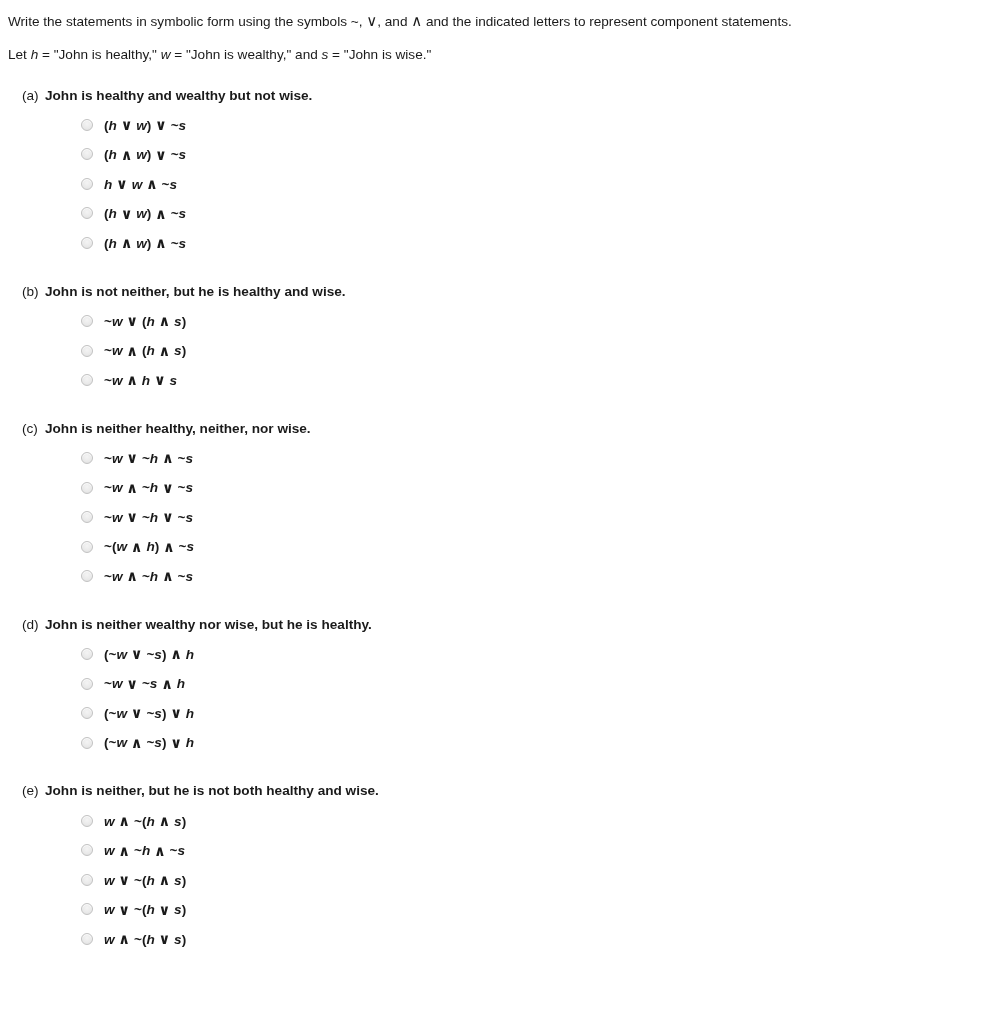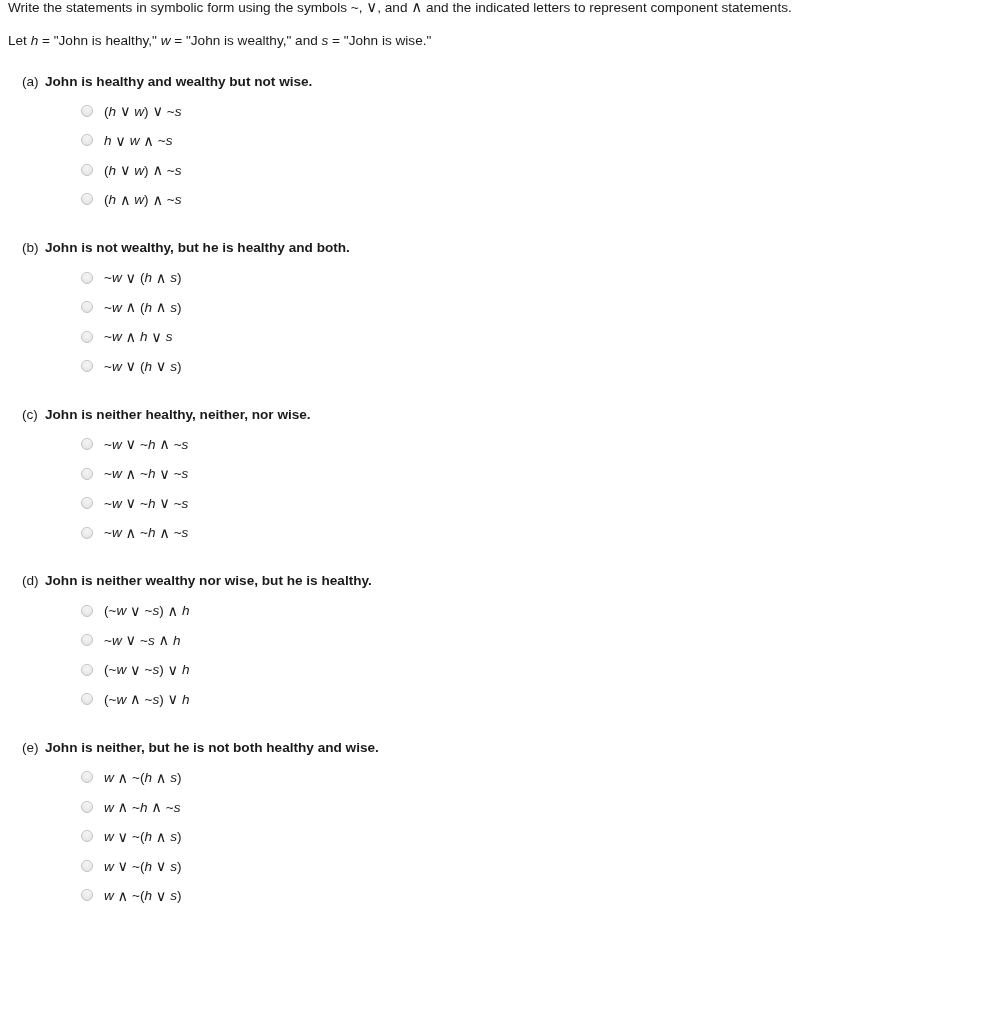--- a/index.html
+++ b/index.html
@@ -20,21 +20,21 @@
     padding: 0px 0 0 8px;
     box-sizing: border-box;
   }
   
   .intro-line {
     font-size: 13.6px;
     line-height: 1;
     color: #1a1a1a;
     white-space: nowrap;
   }
-  .intro-prompt { padding-top: 0; }
+  .intro-prompt { padding-top: 14px; }
   .intro-let    { padding-top: 19px; }
 
   .var {
     font-style: italic;
   }
   
   .op {
     font-family: "DejaVu Sans", sans-serif;
     font-size: 14.5px;
     font-style: normal;
@@ -69,20 +69,21 @@
     box-sizing: border-box;
     color: #1a1a1a;
   }
   .q-text {
     color: #1a1a1a;
     font-weight: bold;
   }
 
   .options {
     margin-top: 8px;
+    font-weight: bold;
   }
   .option {
     display: flex;
     align-items: center;
     height: 29.5px;
     cursor: default;
   }
   .radio {
     flex: 0 0 auto;
     width: 12px;
@@ -118,53 +119,53 @@
           <span class="q-label">(a)</span>
           <span class="q-text">John is healthy and wealthy but not wise.</span>
         </div>
         <div class="options" role="radiogroup">
           <label class="option">
             <span class="radio" role="radio" aria-checked="false"></span>
             <span class="option-label"><span class="tilde">(</span>h <span class="op">∨</span> w<span class="tilde">)</span> <span class="op">∨</span> <span class="tilde">~</span>s</span>
           </label>
           <label class="option">
             <span class="radio" role="radio" aria-checked="false"></span>
+            <span class="option-label"><span class="tilde">(</span>h <span class="op">∧</span> w<span class="tilde">)</span> <span class="op">∨</span> <span class="tilde">~</span>s</span>
+          </label>
+          <label class="option">
+            <span class="radio" role="radio" aria-checked="false"></span>
             <span class="option-label">h <span class="op">∨</span> w <span class="op">∧</span> <span class="tilde">~</span>s</span>
           </label>
           <label class="option">
             <span class="radio" role="radio" aria-checked="false"></span>
             <span class="option-label"><span class="tilde">(</span>h <span class="op">∨</span> w<span class="tilde">)</span> <span class="op">∧</span> <span class="tilde">~</span>s</span>
           </label>
           <label class="option">
             <span class="radio" role="radio" aria-checked="false"></span>
             <span class="option-label"><span class="tilde">(</span>h <span class="op">∧</span> w<span class="tilde">)</span> <span class="op">∧</span> <span class="tilde">~</span>s</span>
           </label>
         </div>
       </div>
       <div class="question">
         <div class="q-head">
           <span class="q-label">(b)</span>
-          <span class="q-text">John is not wealthy, but he is healthy and both.</span>
+          <span class="q-text">John is not neither, but he is healthy and wise.</span>
         </div>
         <div class="options" role="radiogroup">
           <label class="option">
             <span class="radio" role="radio" aria-checked="false"></span>
             <span class="option-label"><span class="tilde">~</span>w <span class="op">∨</span> <span class="tilde">(</span>h <span class="op">∧</span> s<span class="tilde">)</span></span>
           </label>
           <label class="option">
             <span class="radio" role="radio" aria-checked="false"></span>
             <span class="option-label"><span class="tilde">~</span>w <span class="op">∧</span> <span class="tilde">(</span>h <span class="op">∧</span> s<span class="tilde">)</span></span>
           </label>
           <label class="option">
             <span class="radio" role="radio" aria-checked="false"></span>
             <span class="option-label"><span class="tilde">~</span>w <span class="op">∧</span> h <span class="op">∨</span> s</span>
-          </label>
-          <label class="option">
-            <span class="radio" role="radio" aria-checked="false"></span>
-            <span class="option-label"><span class="tilde">~</span>w <span class="op">∨</span> <span class="tilde">(</span>h <span class="op">∨</span> s<span class="tilde">)</span></span>
           </label>
         </div>
       </div>
       <div class="question">
         <div class="q-head">
           <span class="q-label">(c)</span>
           <span class="q-text">John is neither healthy, neither, nor wise.</span>
         </div>
         <div class="options" role="radiogroup">
           <label class="option">
@@ -174,20 +175,24 @@
           <label class="option">
             <span class="radio" role="radio" aria-checked="false"></span>
             <span class="option-label"><span class="tilde">~</span>w <span class="op">∧</span> <span class="tilde">~</span>h <span class="op">∨</span> <span class="tilde">~</span>s</span>
           </label>
           <label class="option">
             <span class="radio" role="radio" aria-checked="false"></span>
             <span class="option-label"><span class="tilde">~</span>w <span class="op">∨</span> <span class="tilde">~</span>h <span class="op">∨</span> <span class="tilde">~</span>s</span>
           </label>
           <label class="option">
             <span class="radio" role="radio" aria-checked="false"></span>
+            <span class="option-label"><span class="tilde">~</span><span class="tilde">(</span>w <span class="op">∧</span> h<span class="tilde">)</span> <span class="op">∧</span> <span class="tilde">~</span>s</span>
+          </label>
+          <label class="option">
+            <span class="radio" role="radio" aria-checked="false"></span>
             <span class="option-label"><span class="tilde">~</span>w <span class="op">∧</span> <span class="tilde">~</span>h <span class="op">∧</span> <span class="tilde">~</span>s</span>
           </label>
         </div>
       </div>
       <div class="question">
         <div class="q-head">
           <span class="q-label">(d)</span>
           <span class="q-text">John is neither wealthy nor wise, but he is healthy.</span>
         </div>
         <div class="options" role="radiogroup">

